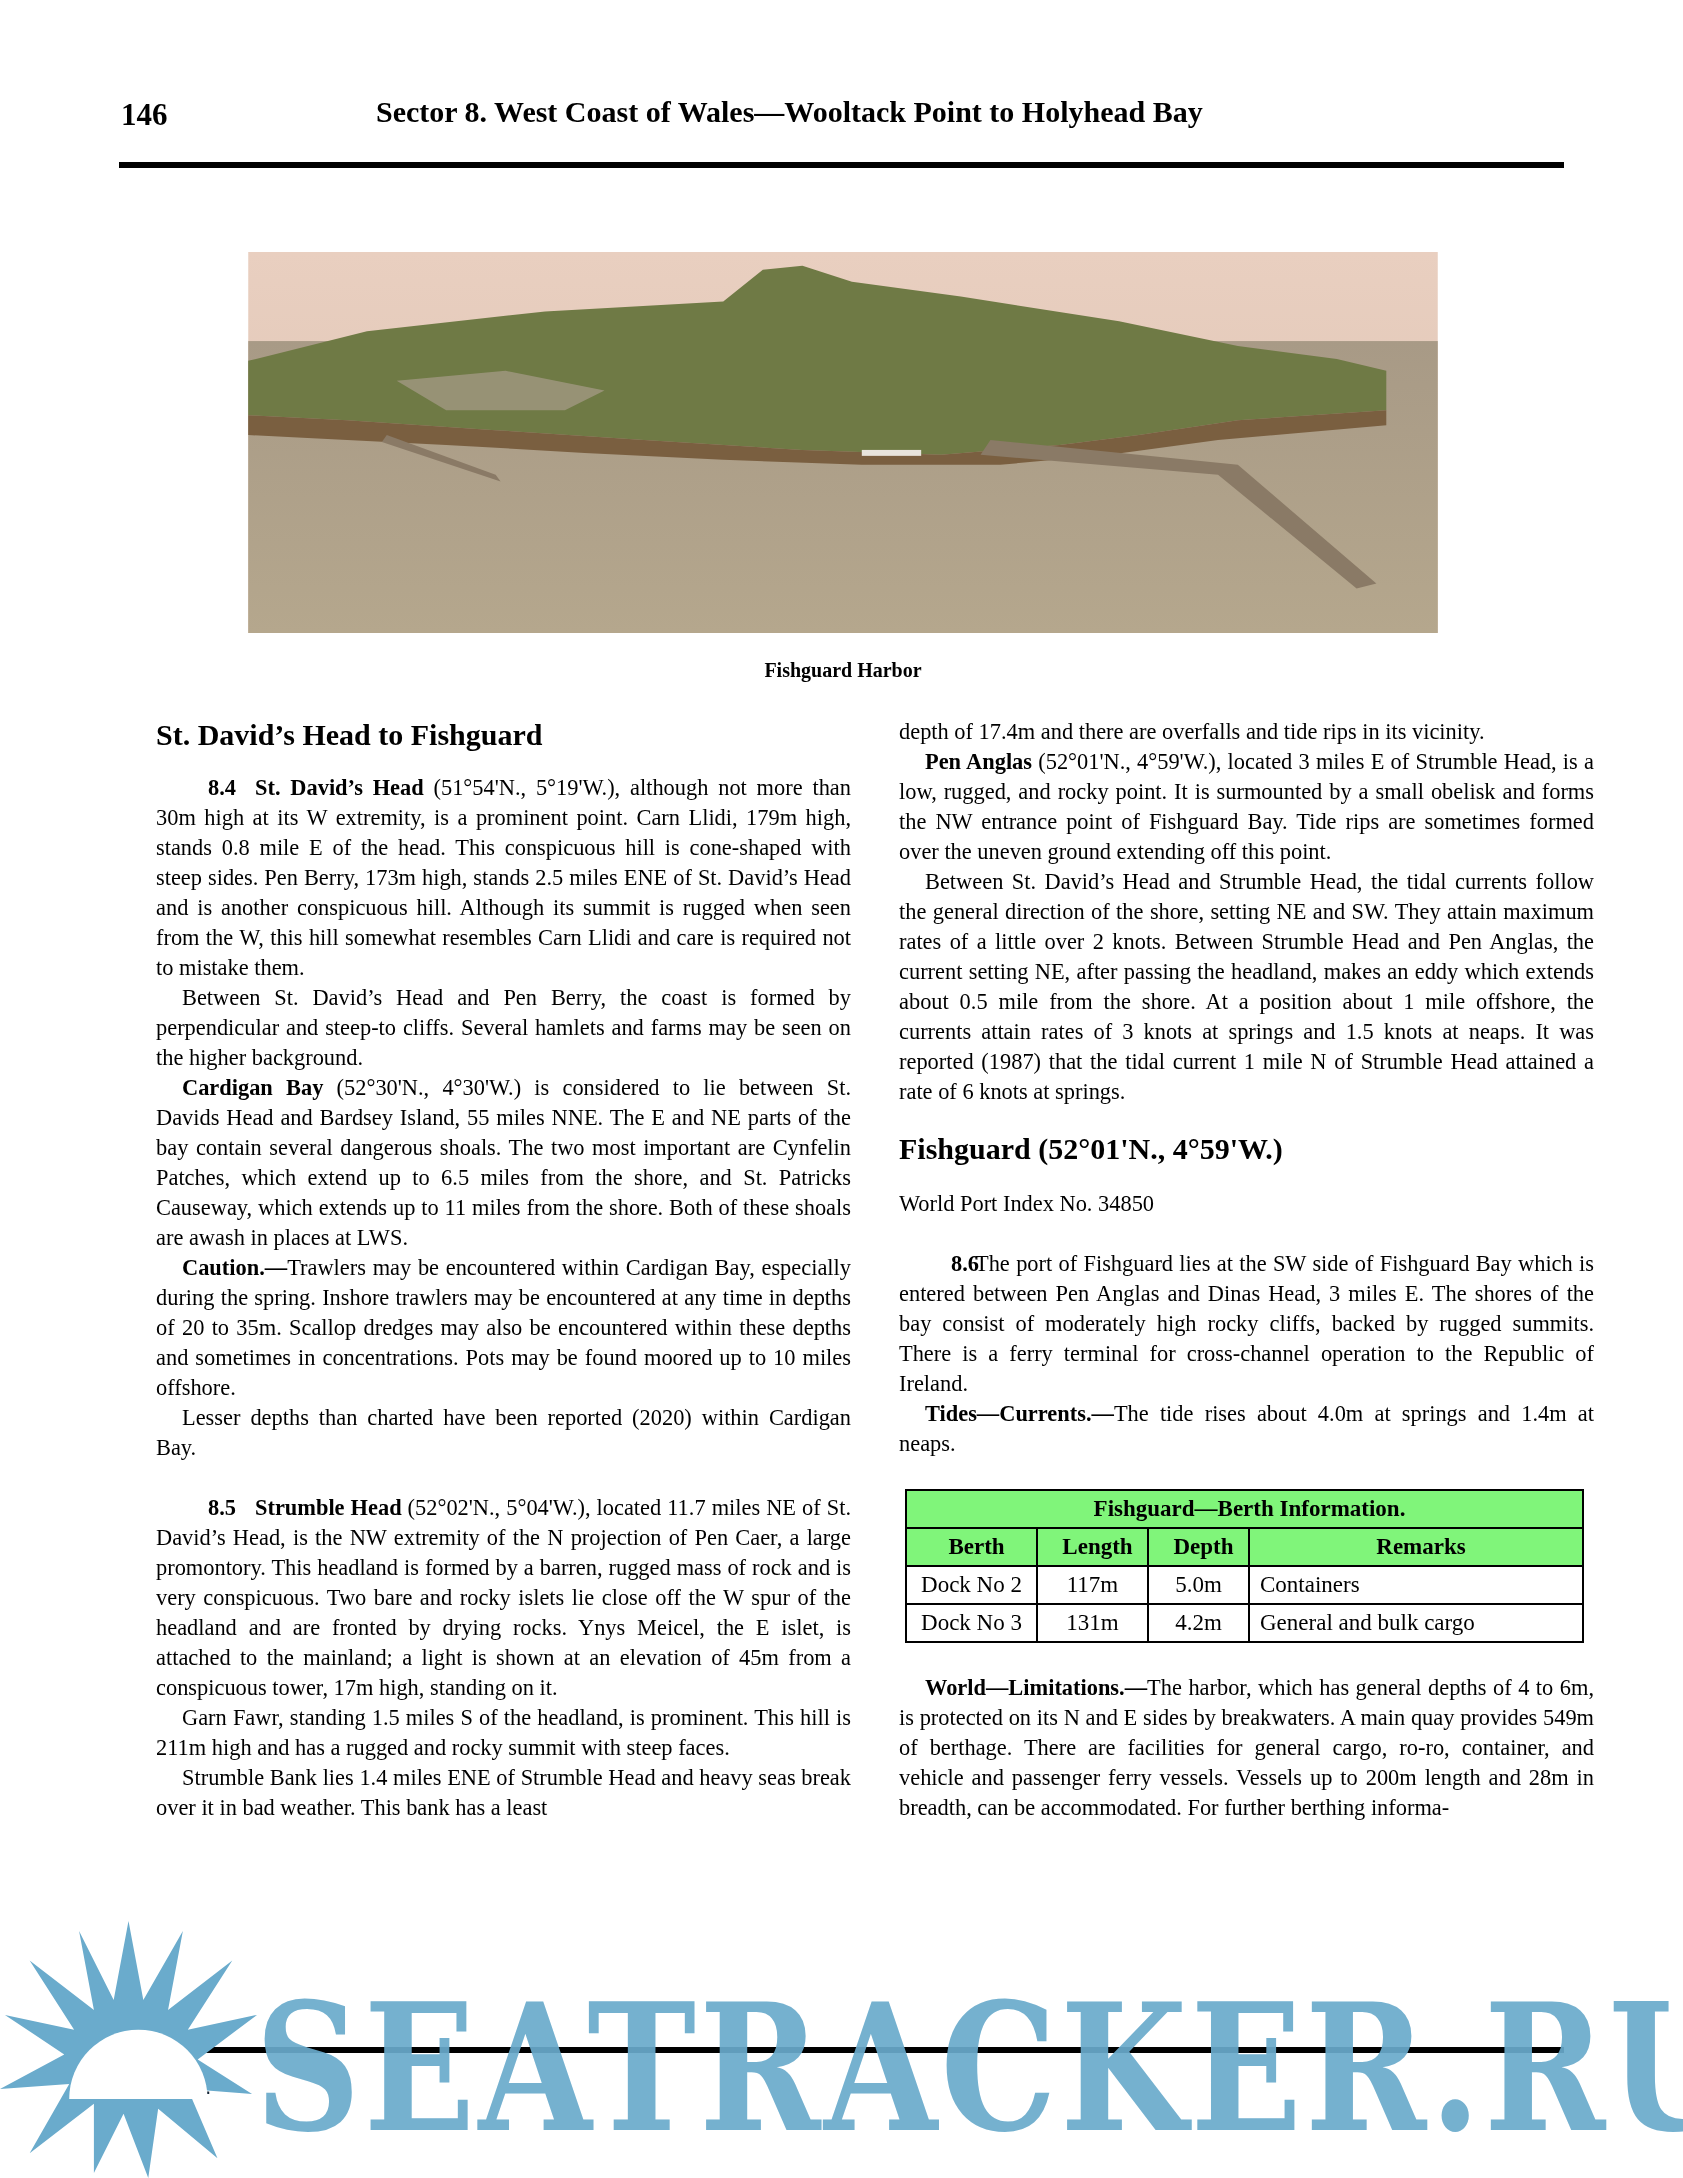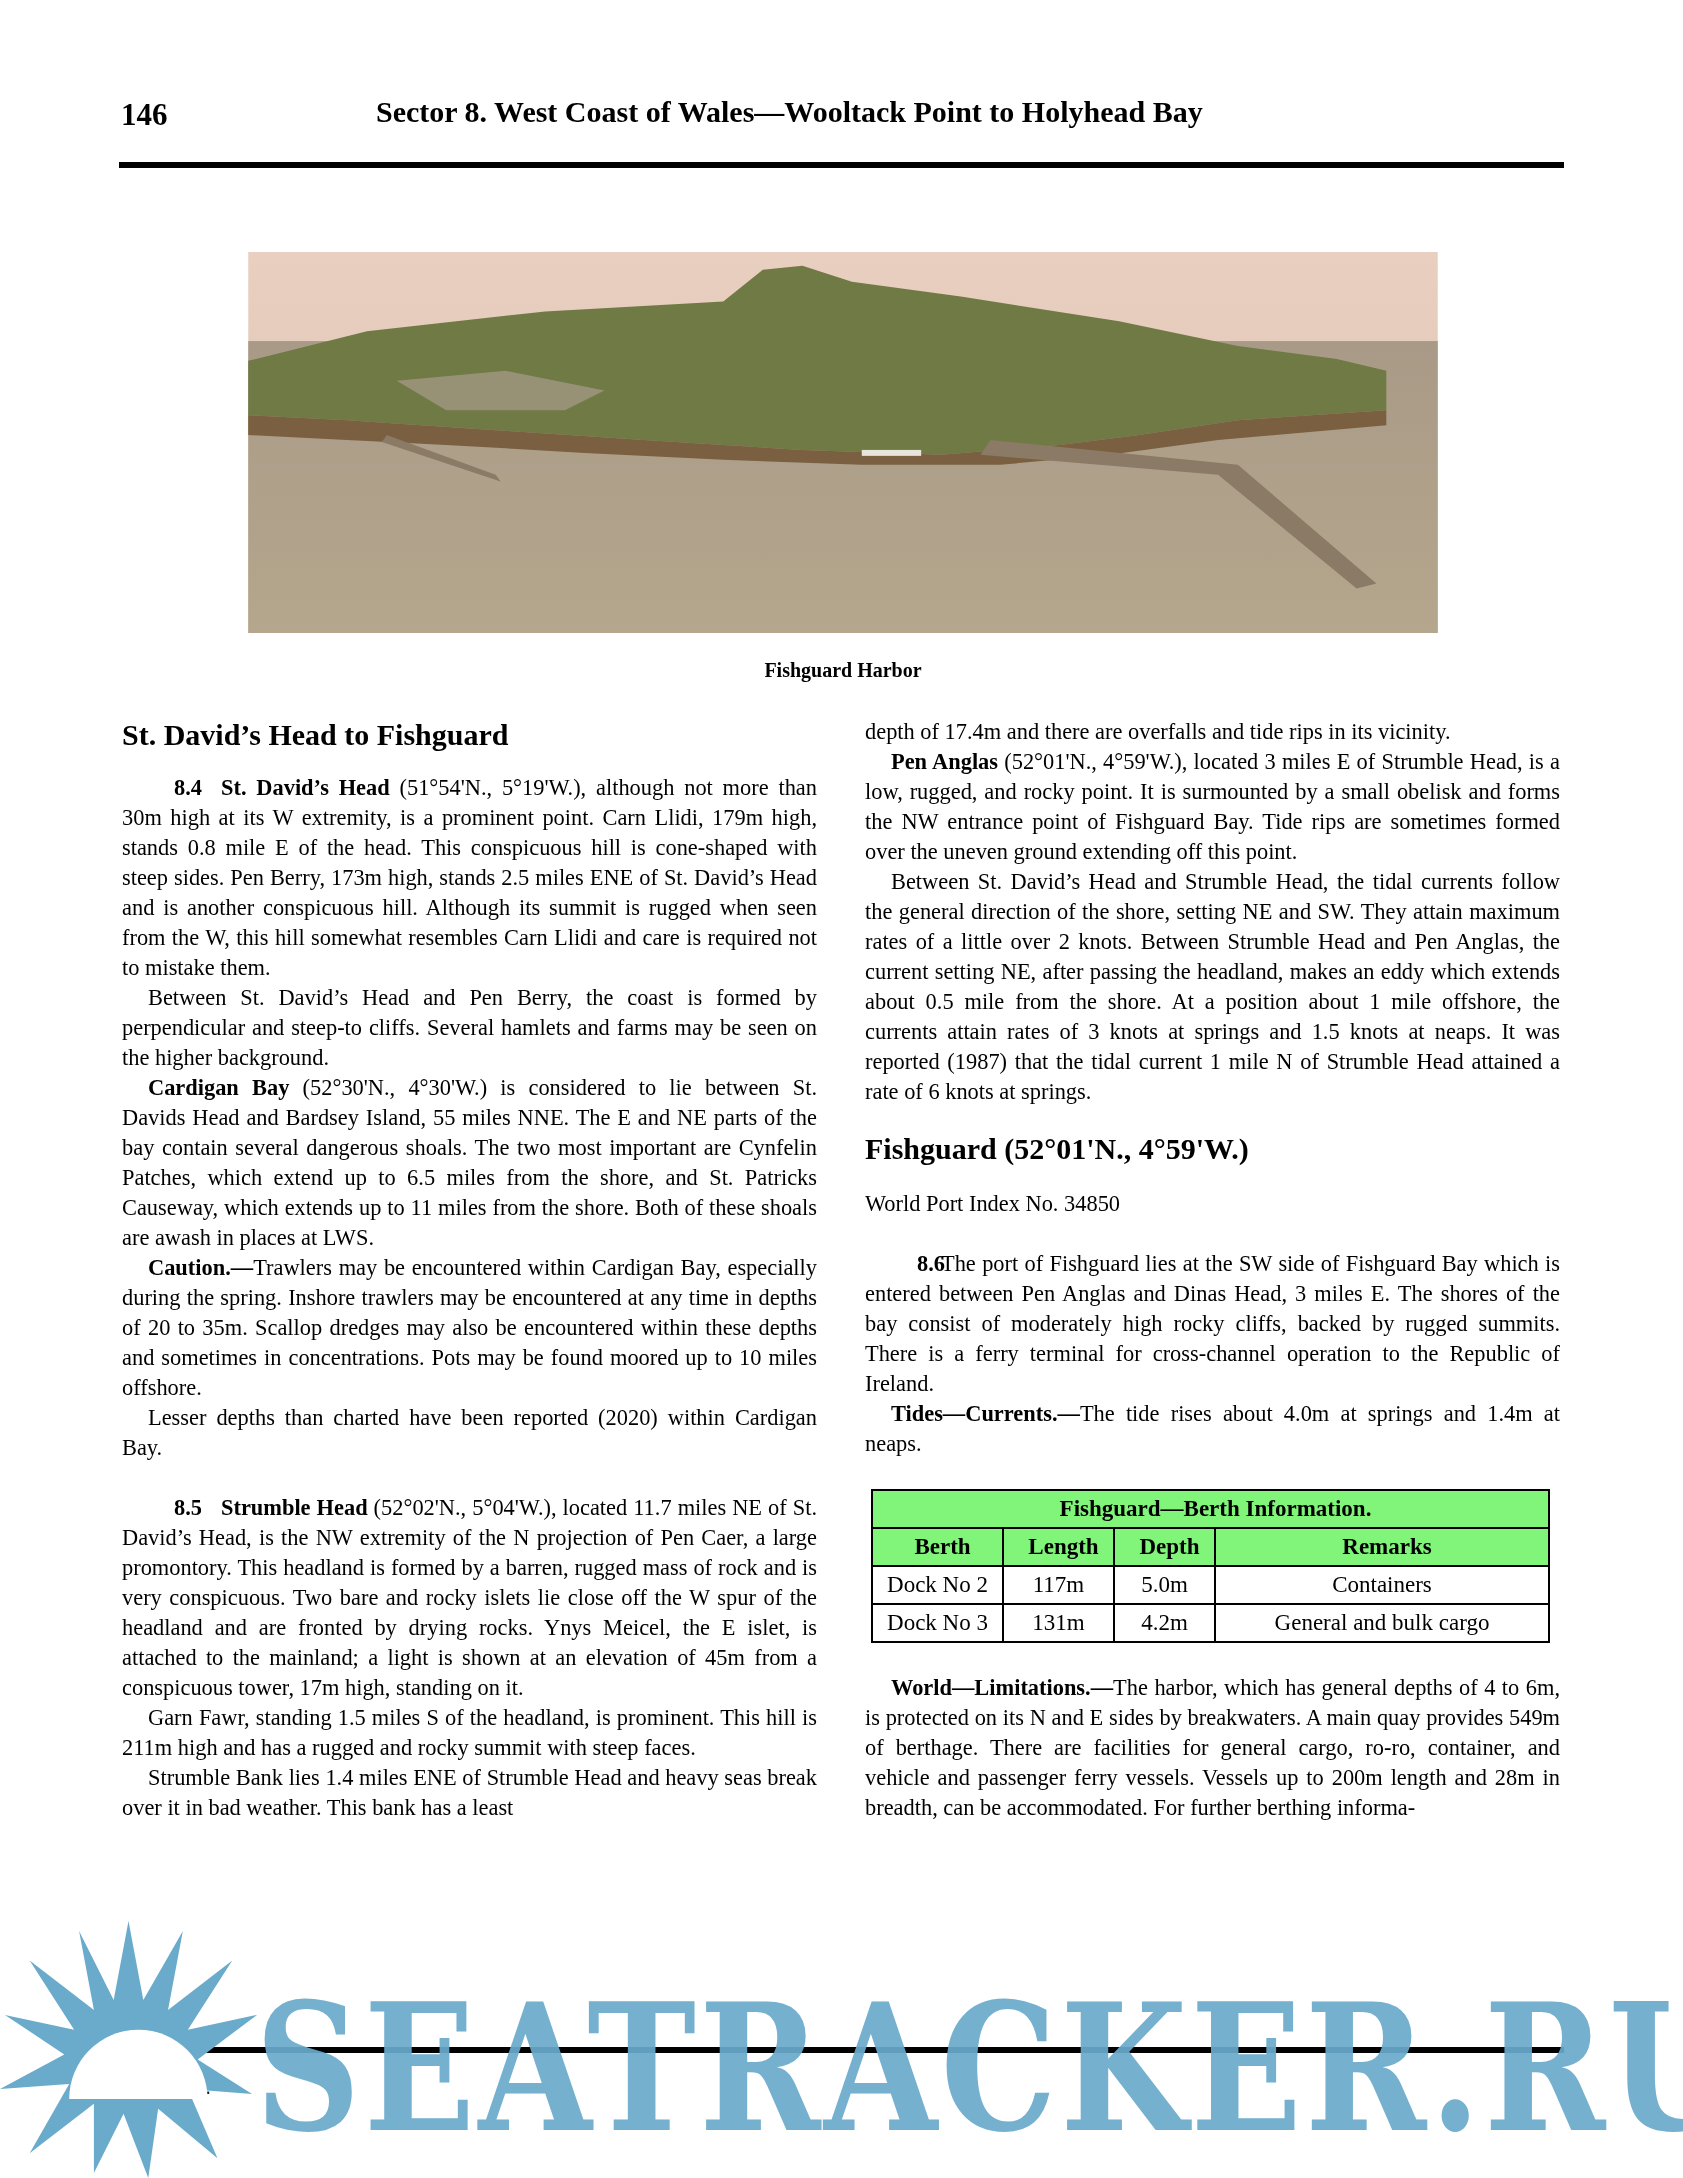--- a/index.html
+++ b/index.html
@@ -3,35 +3,35 @@
 <meta charset="utf-8">
 <style>
   html, body { margin: 0; padding: 0; background: #ffffff; }
   body { width: 1683px; height: 2178px; position: relative; overflow: hidden;
          font-family: "Liberation Serif", "DejaVu Serif", serif; color: #000; }
   .hdr-page { position: absolute; left: 121px; top: 97px; font-size: 31px; font-weight: bold; }
   .hdr-title { position: absolute; left: 376px; top: 95px; font-size: 30px; font-weight: bold; }
   .hdr-rule { position: absolute; left: 119px; top: 162px; width: 1445px; height: 6px; background: #000; }
   .photo { position: absolute; left: 248px; top: 252px; width: 1190px; height: 381px; overflow: hidden; }
   .caption { position: absolute; left: 248px; width: 1190px; top: 659px; text-align: center; font-size: 20px; font-weight: bold; }
-  .col { position: absolute; font-size: 22.4px; line-height: 30px; text-align: justify; }
+  .col { position: absolute; font-size: 22.4px; line-height: 30px; text-align: justify; margin-left: 34px; }
   .col-left { left: 122px; top: 711px; width: 695px; }
   .col-right { left: 865px; top: 717px; width: 695px; }
   .col p { margin: 0; text-indent: 26px; }
   .col p.gap { margin-top: 30px; }
   .sec-h { font-size: 30px; font-weight: bold; margin: 6px 0 20px 0; line-height: 36px; text-indent: 0; }
   .sec-h2 { font-size: 30px; font-weight: bold; margin: 24px 0 22px 0; line-height: 36px; }
   .plain { text-indent: 0 !important; margin: 0 0 30px 0 !important; }
   .b { font-weight: bold; }
   .num { font-weight: bold; display: inline-block; width: 73px; }
   table.berth { border-collapse: collapse; width: 679px; margin: 30px 0 30px 6px; font-size: 23px; line-height: 28px; }
   table.berth th, table.berth td { border: 2.5px solid #000; padding: 4px 10px; }
   table.berth th { background: #80f57a; font-weight: bold; text-align: center; padding-left: 20px; }
   table.berth td { text-align: center; }
-  table.berth td.rem { text-align: center; }
+  table.berth td.rem { text-align: left; }
   .foot-rule { position: absolute; left: 117px; top: 2047px; width: 1447px; height: 6px; background: #000; }
   .foot-pub { position: absolute; left: 121px; top: 2073px; font-size: 24px; font-weight: bold; color: #123; }
   .wm-text { position: absolute; left: 255px; top: 1965px; font-size: 176px; font-weight: bold; letter-spacing: 4px;
              color: #6aabcc; opacity: 0.92; font-family: "DejaVu Serif", serif; white-space: nowrap; transform: scaleX(0.83); transform-origin: left top; }
   .wm-sun { position: absolute; left: 0; top: 1921px; width: 257px; height: 257px; }
 </style>
 </head>
 <body>
 
 <div class="hdr-page">146</div>

